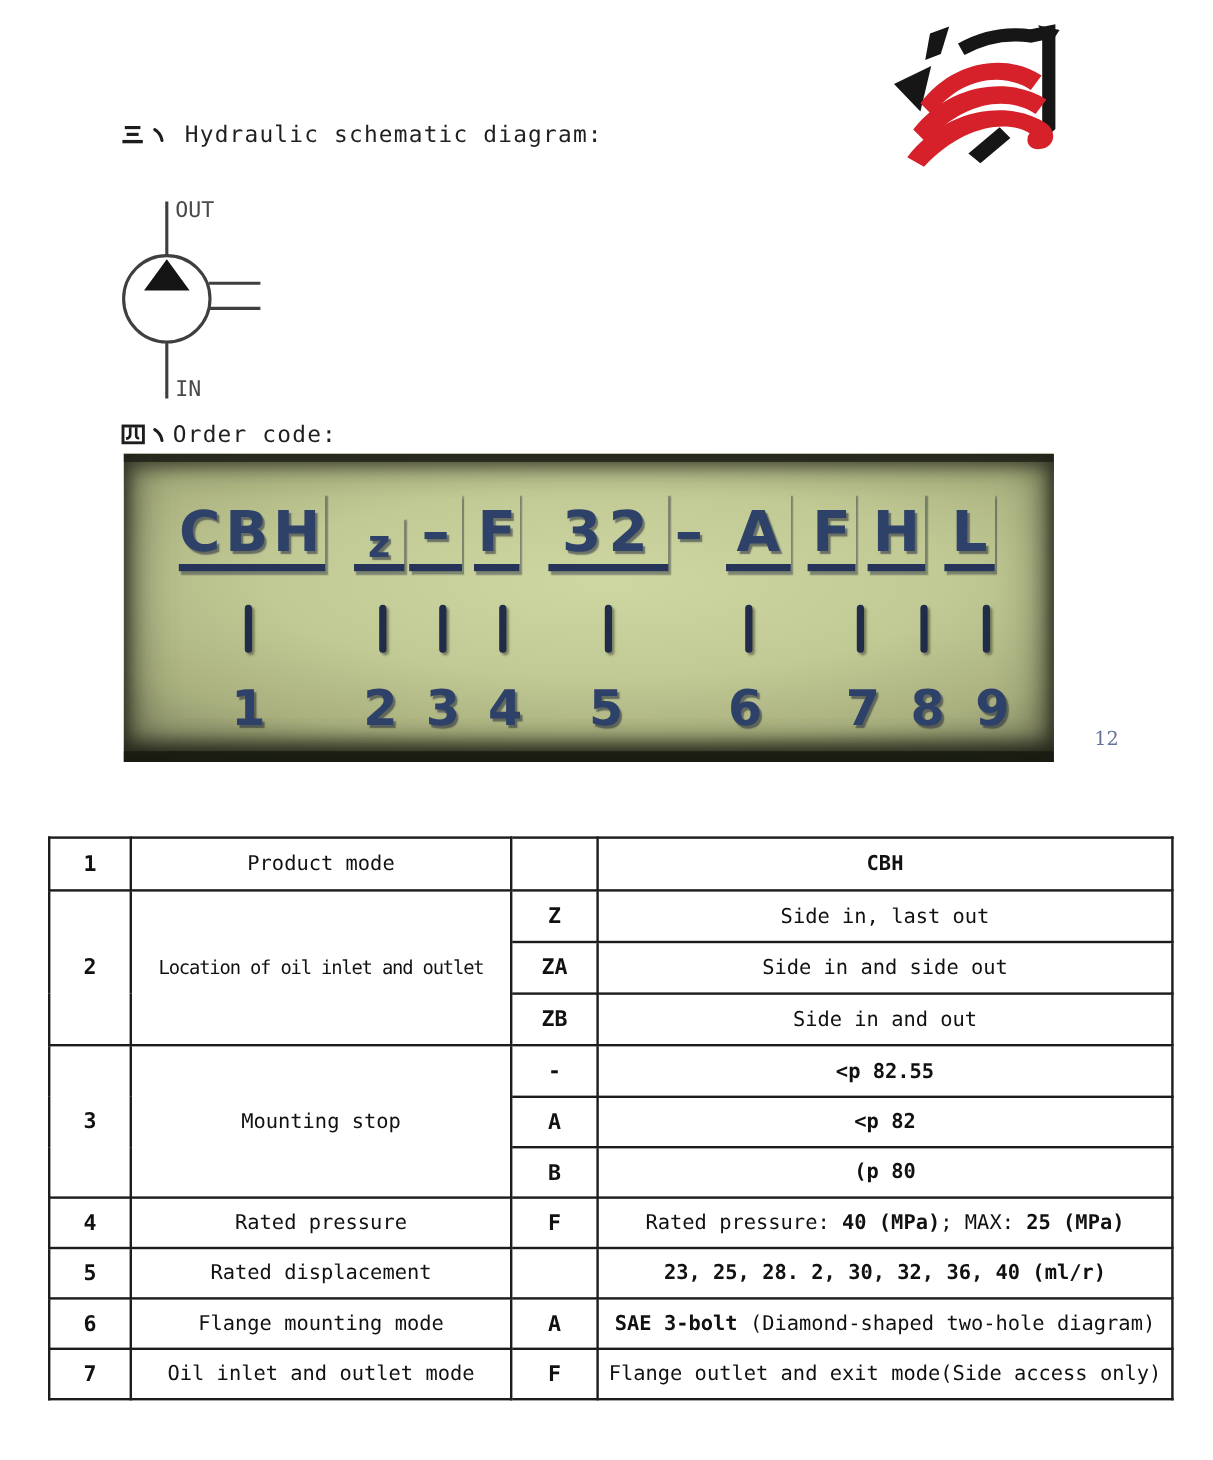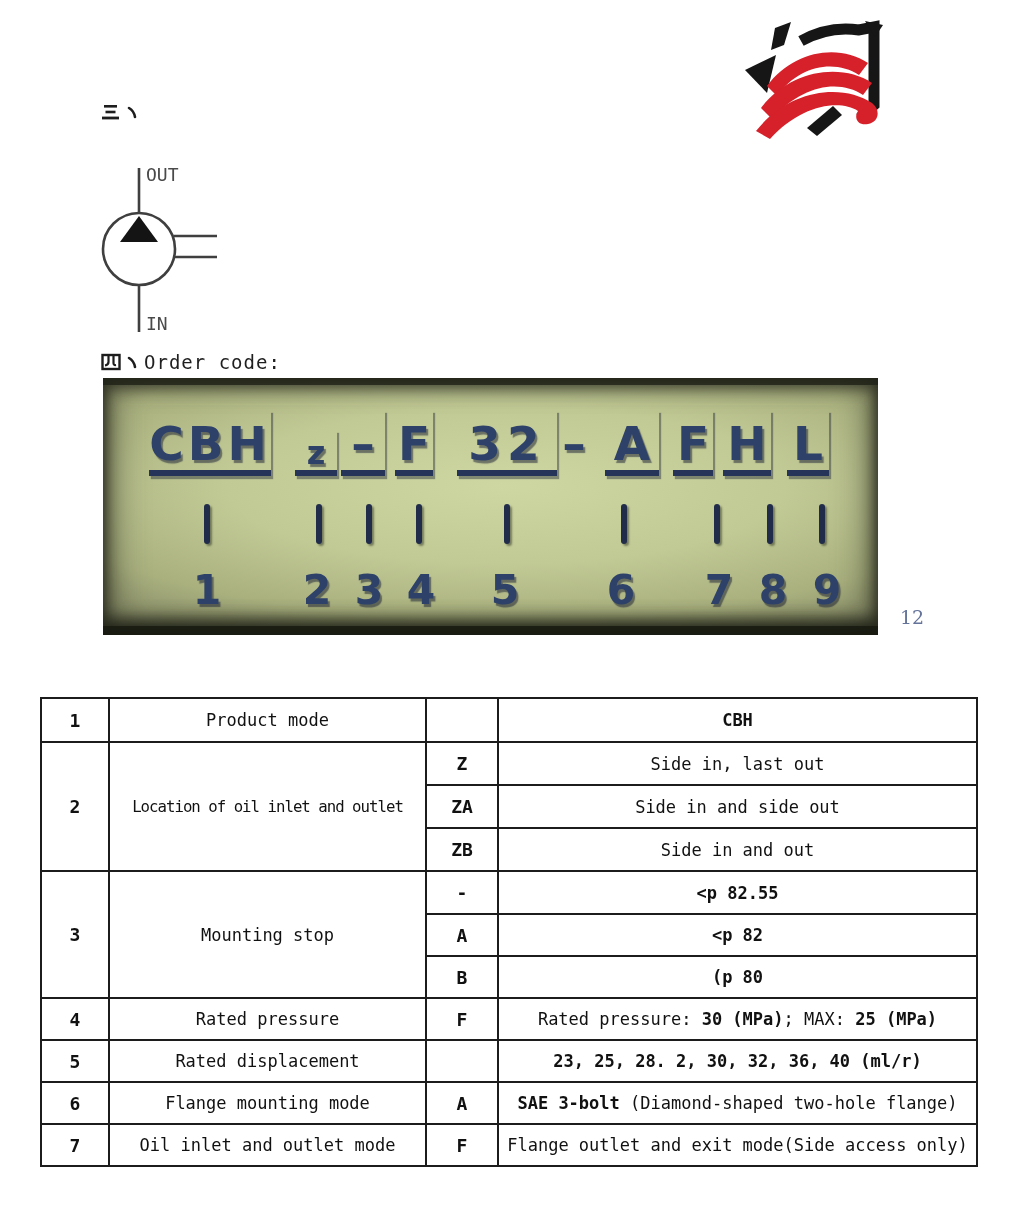--- a/index.html
+++ b/index.html
@@ -47,22 +47,22 @@
   .tick{position:absolute;top:126px;width:6px;height:40px;border-radius:3px;background:#202c4a;
         box-shadow:2px 2px 2px rgba(25,28,18,.45);}
   .k0{left:101px;}.k1{left:213px;}.k2{left:263px;}.k3{left:313px;}.k4{left:401px;}
   .k5{left:518px;}.k6{left:611px;}.k7{left:664px;}.k8{left:716px;}
   .ocnum{position:absolute;top:188px;width:44px;text-align:center;font-weight:bold;font-size:41px;
          color:#2e4169;font-family:"DejaVu Sans", sans-serif;text-shadow:2px 3px 1px rgba(18,24,48,.5);}
   .m0{left:82px;}.m1{left:192px;}.m2{left:244px;}.m3{left:296px;}.m4{left:380px;}
   .m5{left:496px;}.m6{left:594px;}.m7{left:648px;}.m8{left:702px;}
 
   
-  .pagenum{position:absolute;left:900px;top:606px;width:44px;text-align:left;
-           font-family:"DejaVu Serif", serif;font-size:19px;color:#64739a;}
+  .pagenum{position:absolute;left:900px;top:606px;width:44px;text-align:center;
+           font-family:"DejaVu Serif", serif;font-size:16px;color:#64739a;}
 
   
   table.spec{position:absolute;left:40px;top:697px;border-collapse:collapse;table-layout:fixed;
              width:936px;font-size:17px;color:#111;}
   table.spec td{border:2px solid #1c1c1c;text-align:center;vertical-align:middle;padding:0 2px;
                 overflow:hidden;white-space:nowrap;}
   td.num{font-weight:bold;font-size:18px;}
   td.code{font-weight:bold;font-size:18px;}
   td.lbl{}
   td.val{}
@@ -87,20 +87,21 @@
 
   <div class="sec-title sec3">
     <svg class="cjk" width="22" height="22" viewBox="0 0 22 22" aria-label="三、">
       <rect x="4" y="4" width="13" height="2.6" fill="#1d1d1d"></rect>
       <rect x="5.5" y="9.7" width="10" height="2.6" fill="#1d1d1d"></rect>
       <rect x="2" y="15.6" width="17" height="2.8" fill="#1d1d1d"></rect>
     </svg>
     <svg class="cjk" width="12" height="22" viewBox="0 0 12 22">
       <path d="M3,7 Q8,10 9,16" fill="none" stroke="#1d1d1d" stroke-width="2.6" stroke-linecap="round"></path>
     </svg>
+    <span class="title-text">Hydraulic schematic diagram:</span>
   </div>
 
   <svg class="schematic" viewBox="0 0 135 176">
     <line x1="41" y1="6" x2="41" y2="52" stroke="#3f3f3f" stroke-width="2.6"></line>
     <line x1="41" y1="123" x2="41" y2="170" stroke="#3f3f3f" stroke-width="2.6"></line>
     <circle cx="41" cy="87" r="36" fill="none" stroke="#3f3f3f" stroke-width="2.6"></circle>
     <polygon points="41,54 22,80 60,80" fill="#141414"></polygon>
     <line x1="76" y1="74" x2="119" y2="74" stroke="#3f3f3f" stroke-width="2.6"></line>
     <line x1="77" y1="95" x2="119" y2="95" stroke="#3f3f3f" stroke-width="2.6"></line>
     <text x="48" y="19" font-family="DejaVu Sans Mono, monospace" font-size="18" fill="#4a4a4a">OUT</text>
@@ -193,33 +194,33 @@
       <td class="val bold">&lt;p 82</td>
     </tr>
     <tr style="height:42px">
       <td class="code">B</td>
       <td class="val bold">(p 80</td>
     </tr>
     <tr style="height:42px">
       <td class="num">4</td>
       <td class="lbl">Rated pressure</td>
       <td class="code">F</td>
-      <td class="val"><span>Rated pressure: </span><b>30 (MPa)</b><span>; MAX: </span><b>25 (MPa)</b></td>
+      <td class="val"><span>Rated pressure: </span><b>40 (MPa)</b><span>; MAX: </span><b>25 (MPa)</b></td>
     </tr>
     <tr style="height:42px">
       <td class="num">5</td>
       <td class="lbl">Rated displacement</td>
       <td class="code"></td>
       <td class="val bold">23, 25, 28. 2, 30, 32, 36, 40 (ml/r)</td>
     </tr>
     <tr style="height:42px">
       <td class="num">6</td>
       <td class="lbl">Flange mounting mode</td>
       <td class="code">A</td>
-      <td class="val"><b>SAE 3-bolt</b><span> (Diamond-shaped two-hole flange)</span></td>
+      <td class="val"><b>SAE 3-bolt</b><span> (Diamond-shaped two-hole diagram)</span></td>
     </tr>
     <tr style="height:42px">
       <td class="num">7</td>
       <td class="lbl">Oil inlet and outlet mode</td>
       <td class="code">F</td>
       <td class="val">Flange outlet and exit mode(Side access only)</td>
     </tr>
   </tbody>
     </table>
 

